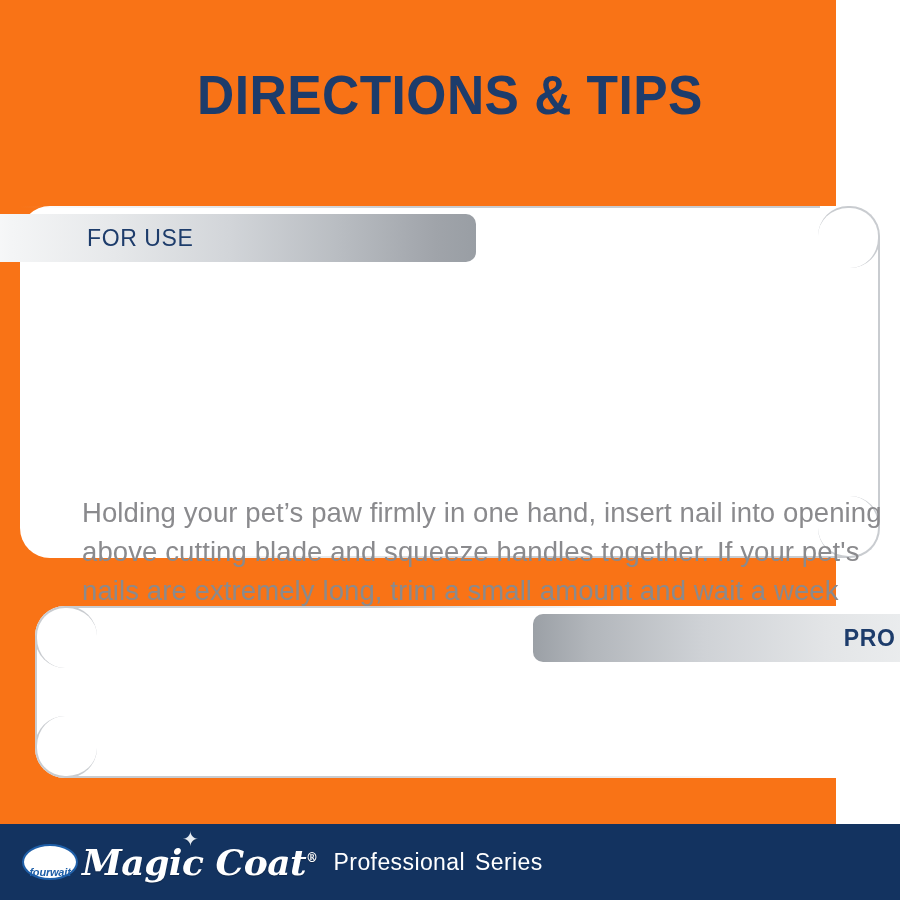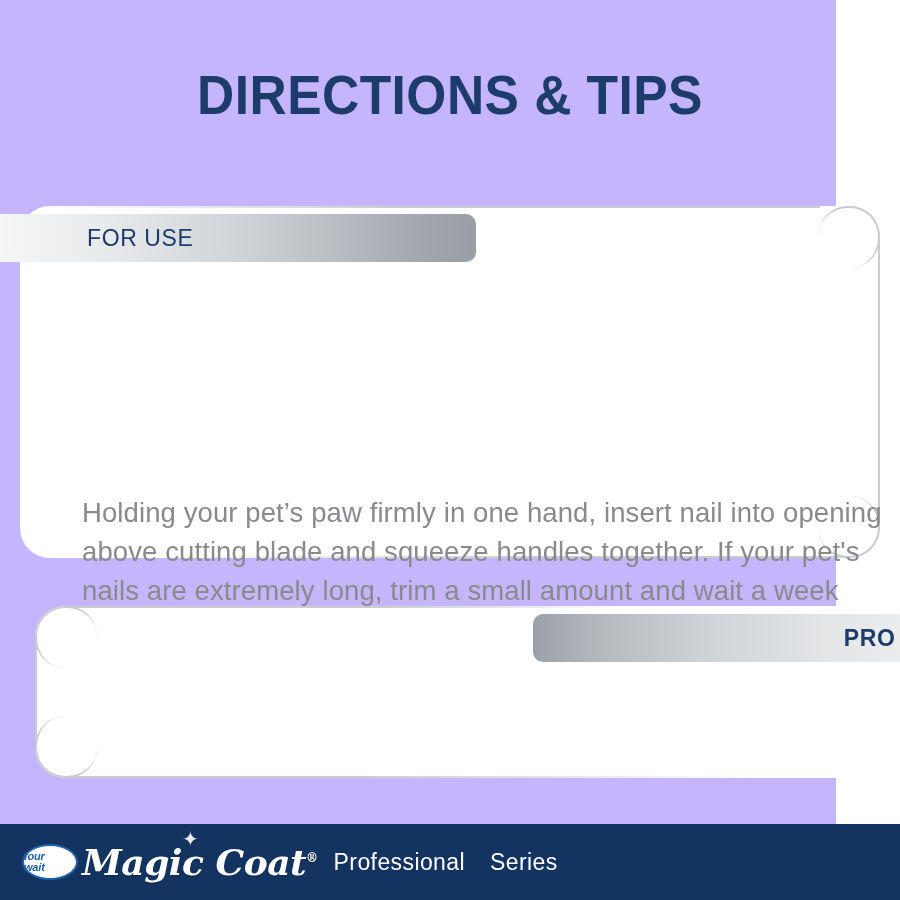--- a/index.html
+++ b/index.html
@@ -12,21 +12,21 @@
     background: #ffffff;
     font-family: "Liberation Sans", sans-serif;
     overflow: hidden;
     position: relative;
   }
 
   .page {
     position: relative;
     width: 836px;
     height: 900px;
-    background: #c4b5fd;
+    background: #f97316;
   }
 
   
   .page-title {
     position: absolute;
     top: 62px;
     left: 0;
     width: 900px;
     text-align: center;
     color: #1d3c6b;
@@ -161,22 +161,22 @@
     margin-left: 22px;
   }
   .paws-badge {
     width: 56px;
     height: 36px;
     border-radius: 50%;
     background: #ffffff;
     border: 2.5px solid #1f5fa8;
     box-sizing: border-box;
     display: flex;
-    flex-direction: column;
-    align-items: flex-start;
+    flex-direction: row;
+    align-items: flex-end;
     justify-content: center;
     line-height: 1;
     margin-right: 4px;
     flex: none;
   }
   .paws-badge span {
     color: #1f5fa8;
     font-size: 11px;
     font-style: italic;
     font-weight: bold;
@@ -207,21 +207,21 @@
     font-size: 12px;
     font-style: normal;
     vertical-align: super;
   }
   .pro-series {
     color: #ffffff;
     font-size: 23px;
     letter-spacing: 0.4px;
   }
   .pro-series b { font-weight: normal; }
-  .pro-series .thin { font-weight: normal; margin-left: 25px; }
+  .pro-series .thin { font-weight: normal; margin-left: 10px; }
 </style>
 </head>
 <body>
 
 <div class="page">
 
   <div class="page-title">DIRECTIONS &amp; TIPS</div>
 
   <div class="card" id="card-directions">
 

